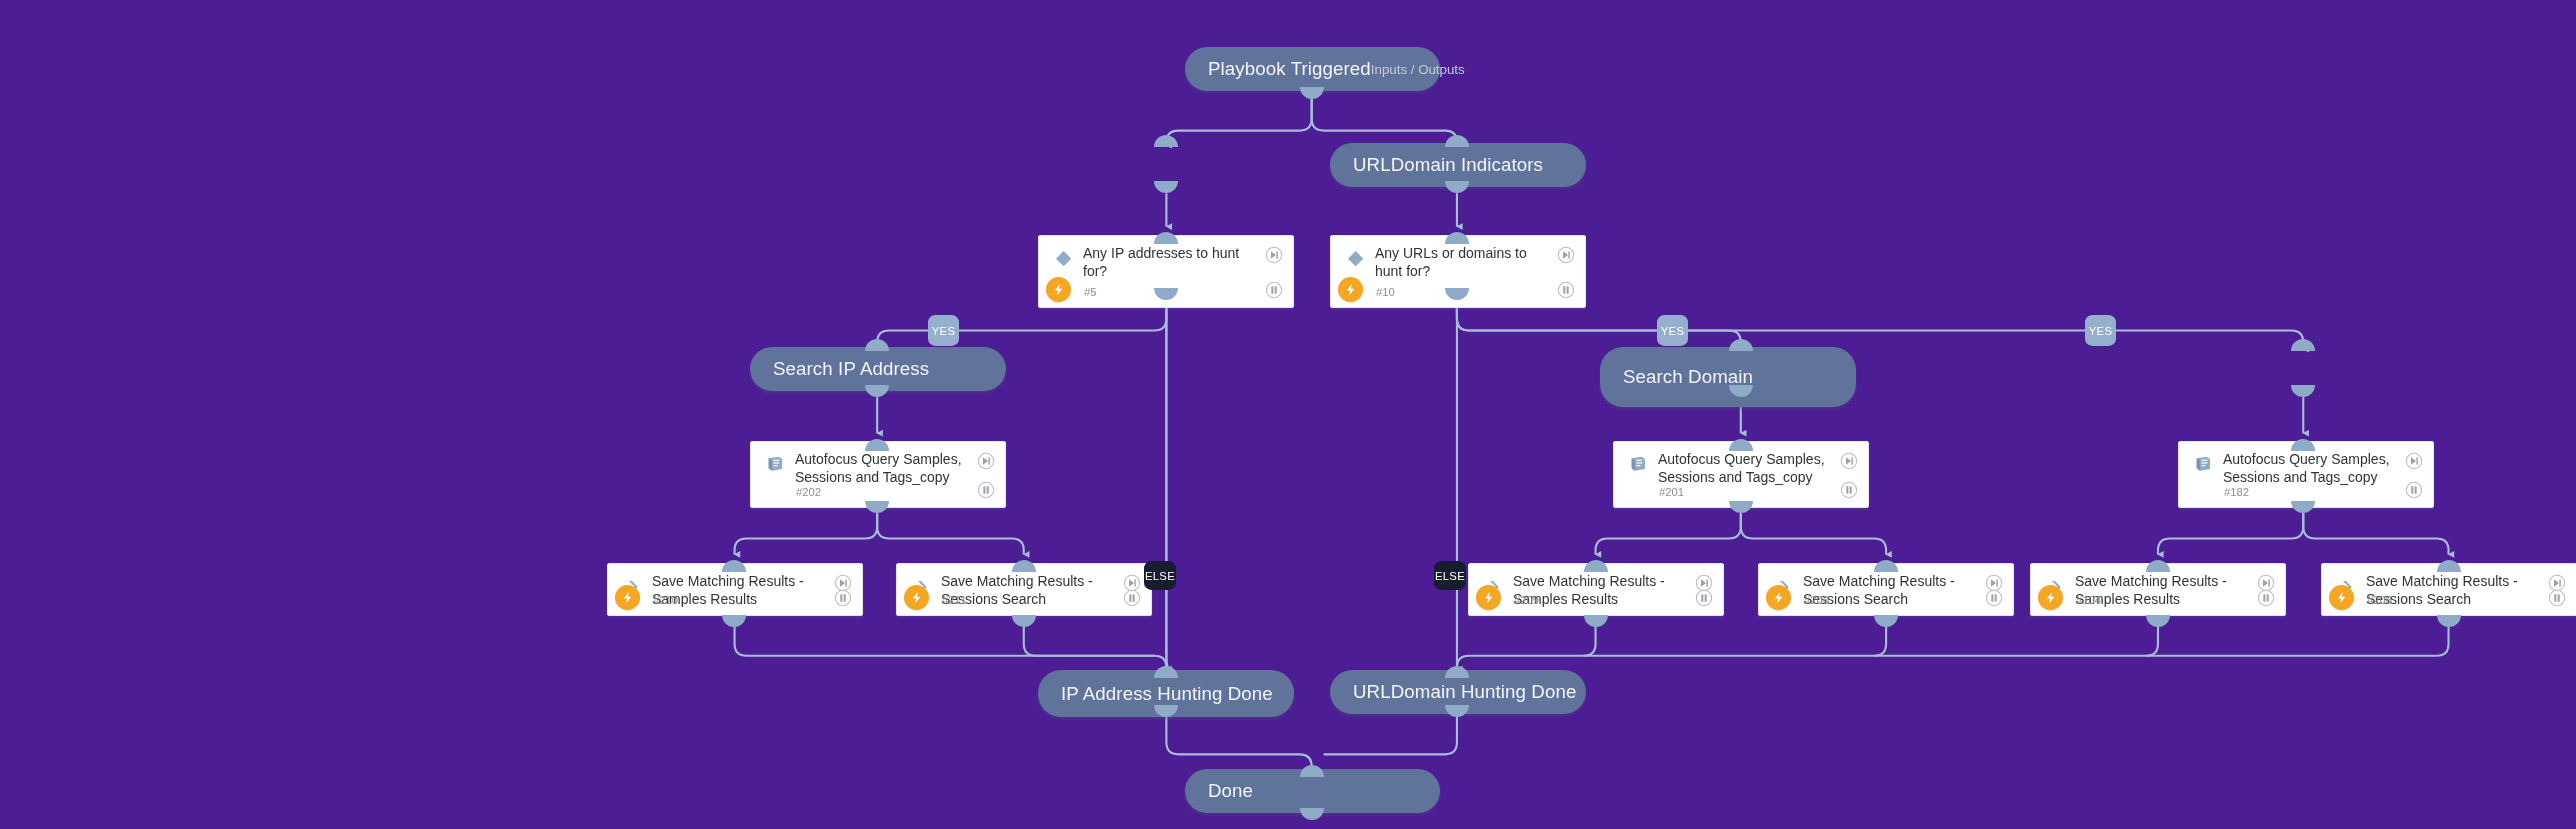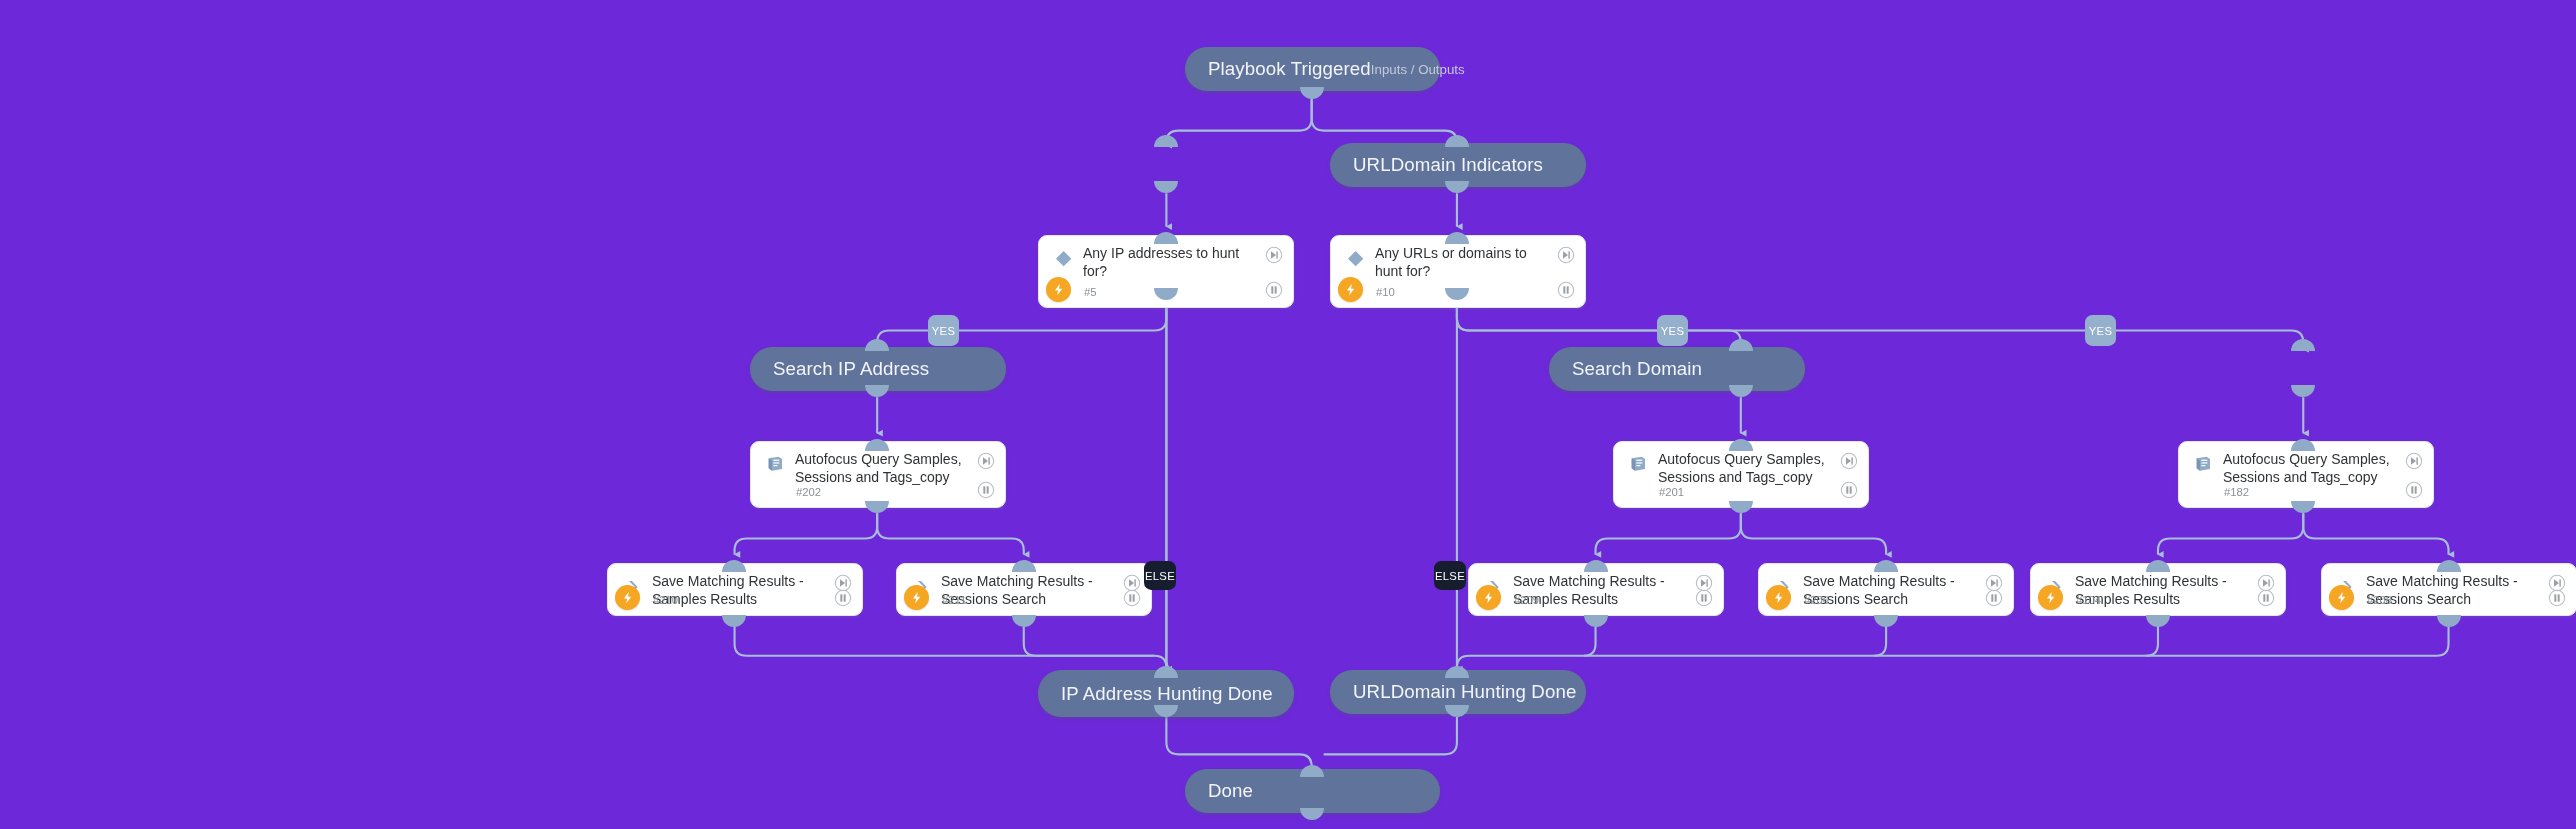--- a/index.html
+++ b/index.html
@@ -1,21 +1,21 @@
 <!DOCTYPE html>
 <html style="font-size:10.7px"><head>
 <meta charset="utf-8">
 <title>Playbook Graph</title>
 <style>
   html,body{margin:0;padding:0;background:#ffffff;}
   body{font-family:"Liberation Sans",sans-serif;}
   #canvas{
     position:relative;
     width:2576px;height:829px;
-    background:#6d28d9;
+    background:#4c1d95;
     overflow:hidden;
   }
   #edges{position:absolute;left:0;top:0;width:2576px;height:829px;}
 
   
   .pill{
     position:absolute;
     box-sizing:border-box;
     background:linear-gradient(180deg,#6b7da4 0%,#5f7199 45%,#59699090 100%),#5f7199;
     background:#60739b;
@@ -36,21 +36,21 @@
     margin-left:auto;margin-right:29px;
     font-size:13.3px;color:#c3cbdb;white-space:nowrap;
   }
 
   
   .card{
     position:absolute;
     box-sizing:border-box;
     background:#ffffff;
     border:0.7px solid #e2e5ea;
-    border-radius:9px;
+    border-radius:2px;
     box-shadow:0 1.3px 2.7px rgba(120,130,150,.16);
     z-index:5;
   }
   .card .c-icon{
     position:absolute;left:13.3px;top:11.3px;
     width:23px;height:23px;
     display:flex;align-items:center;justify-content:center;
   }
   .card .c-title{
     position:absolute;
@@ -218,21 +218,21 @@
 
 
   <div class="pill" style="left:750px;top:347px;width:256px;height:44px;">
     <span class="ptitle">Search IP Address</span>
   </div>
 
   <div class="pill" style="left:1330px;top:143px;width:256px;height:44px;">
     <span class="ptitle">URLDomain Indicators</span>
   </div>
 
-  <div class="pill" style="left:1549px;top:347px;width:256px;height:44px;">
+  <div class="pill" style="left:1600px;top:347px;width:256px;height:60px;">
     <span class="ptitle">Search Domain</span>
   </div>
 
 
   <div class="pill" style="left:1038px;top:670px;width:256px;height:47px;">
     <span class="ptitle">IP Address Hunting Done</span>
   </div>
 
   <div class="pill" style="left:1185px;top:769px;width:255px;height:44px;">
     <span class="ptitle">Done</span>

